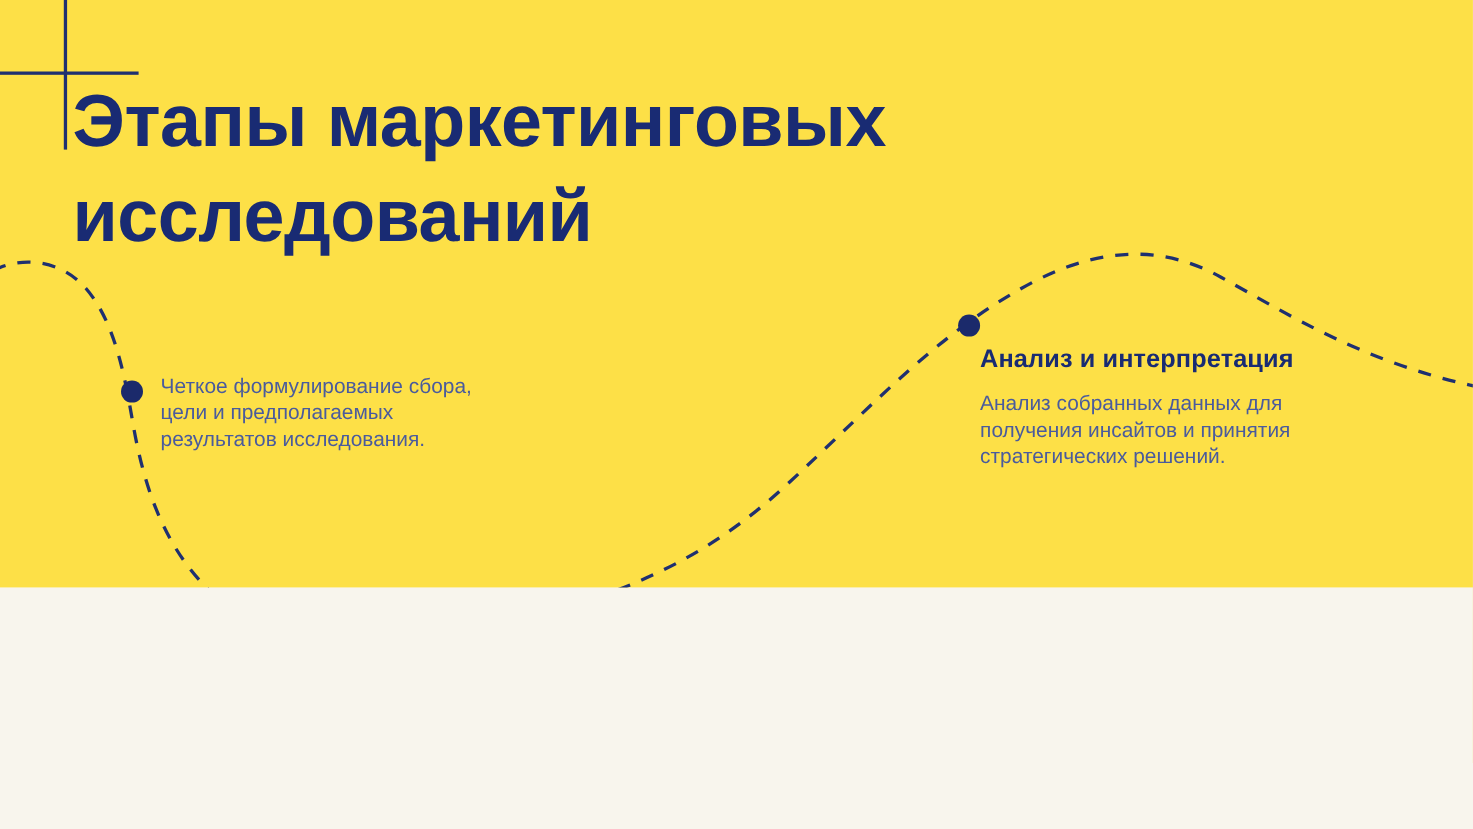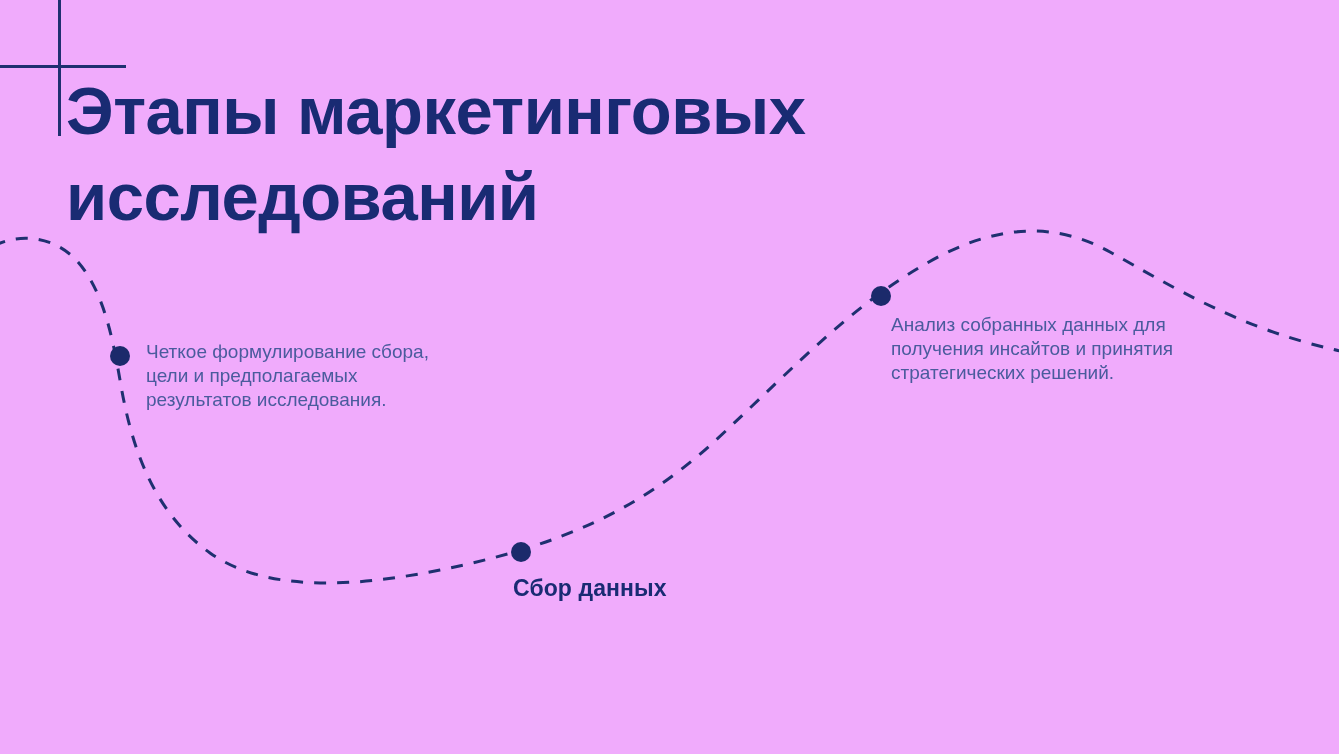--- a/index.html
+++ b/index.html
@@ -9,22 +9,22 @@
   body {
     width: 1339px;
     height: 754px;
     background: #f8f5ed;
     font-family: "Liberation Sans", sans-serif;
     overflow: hidden;
   }
   #slide {
     position: relative;
     width: 1339px;
-    height: 754px;
-    background: #f0abfc;
+    height: 534px;
+    background: #fde047;
     overflow: hidden;
   }
 
   
   .crosshair-v {
     position: absolute;
     left: 58px;
     top: 0px;
     width: 3px;
     height: 136px;
@@ -122,18 +122,19 @@
     <p class="step-desc">Четкое формулирование сбора,
 цели и предполагаемых
 результатов исследования.</p>
   </div>
 
   <div class="step" id="step-1">
     <p class="step-title">Сбор данных</p>
   </div>
 
   <div class="step" id="step-2">
+    <p class="step-title">Анализ и интерпретация</p>
     <p class="step-desc">Анализ собранных данных для
 получения инсайтов и принятия
 стратегических решений.</p>
   </div>
 
 </div>
 
 </body></html>

